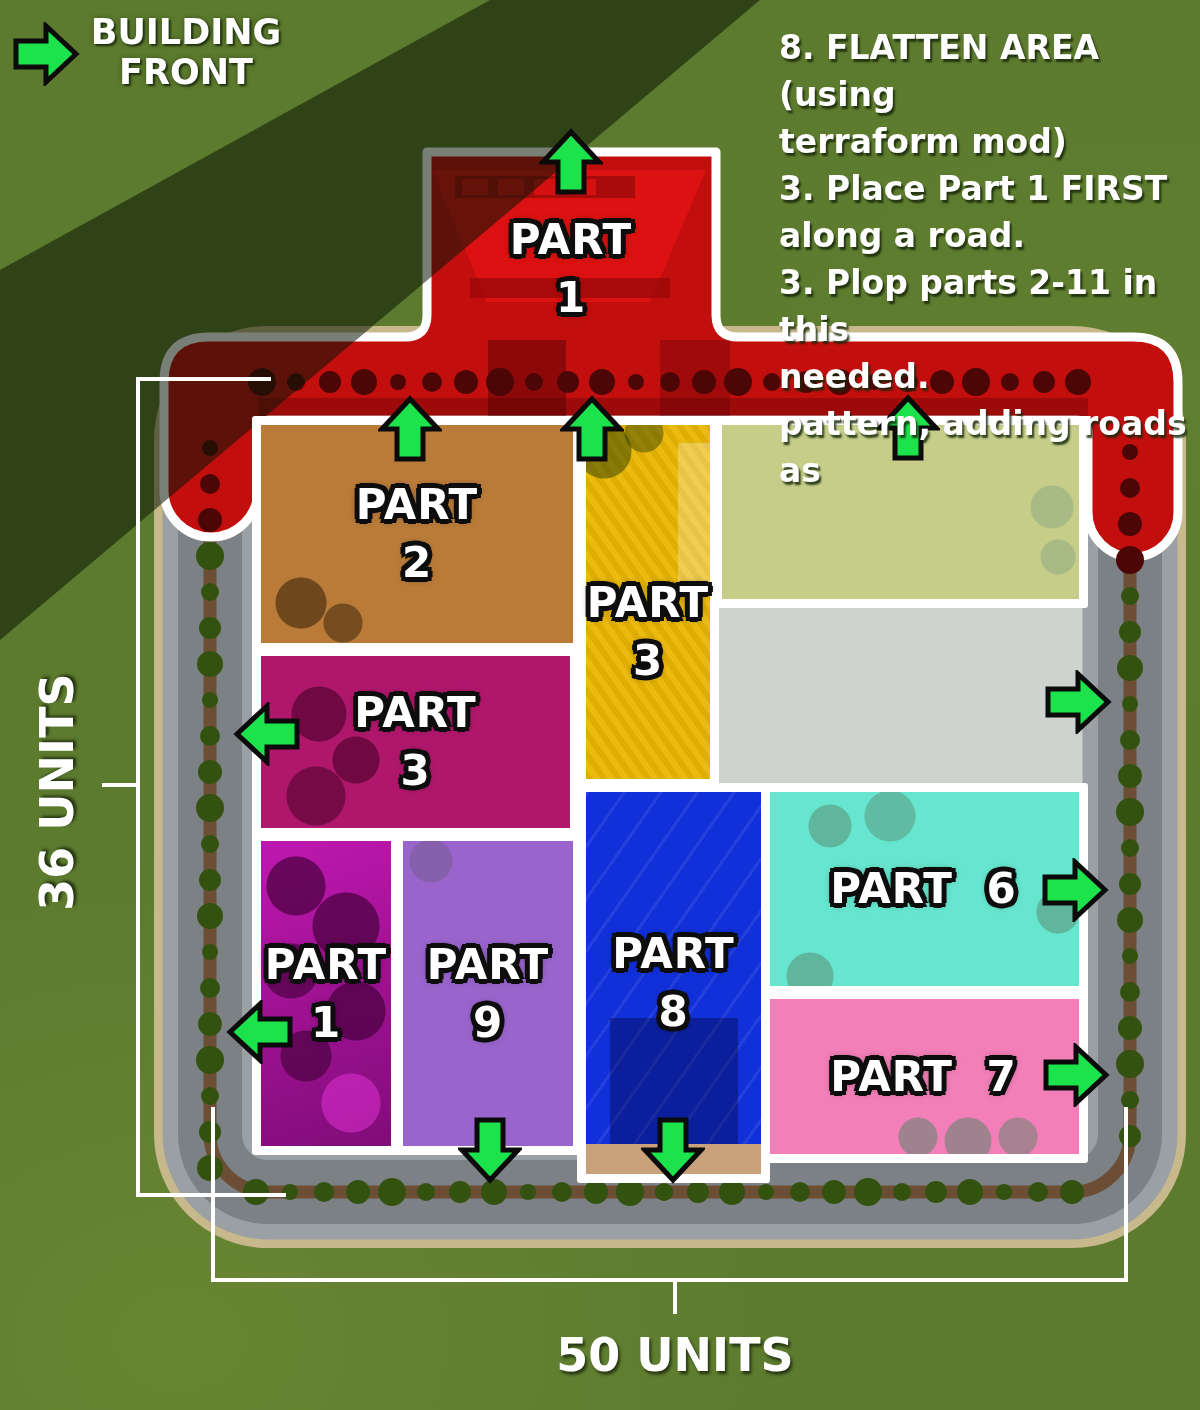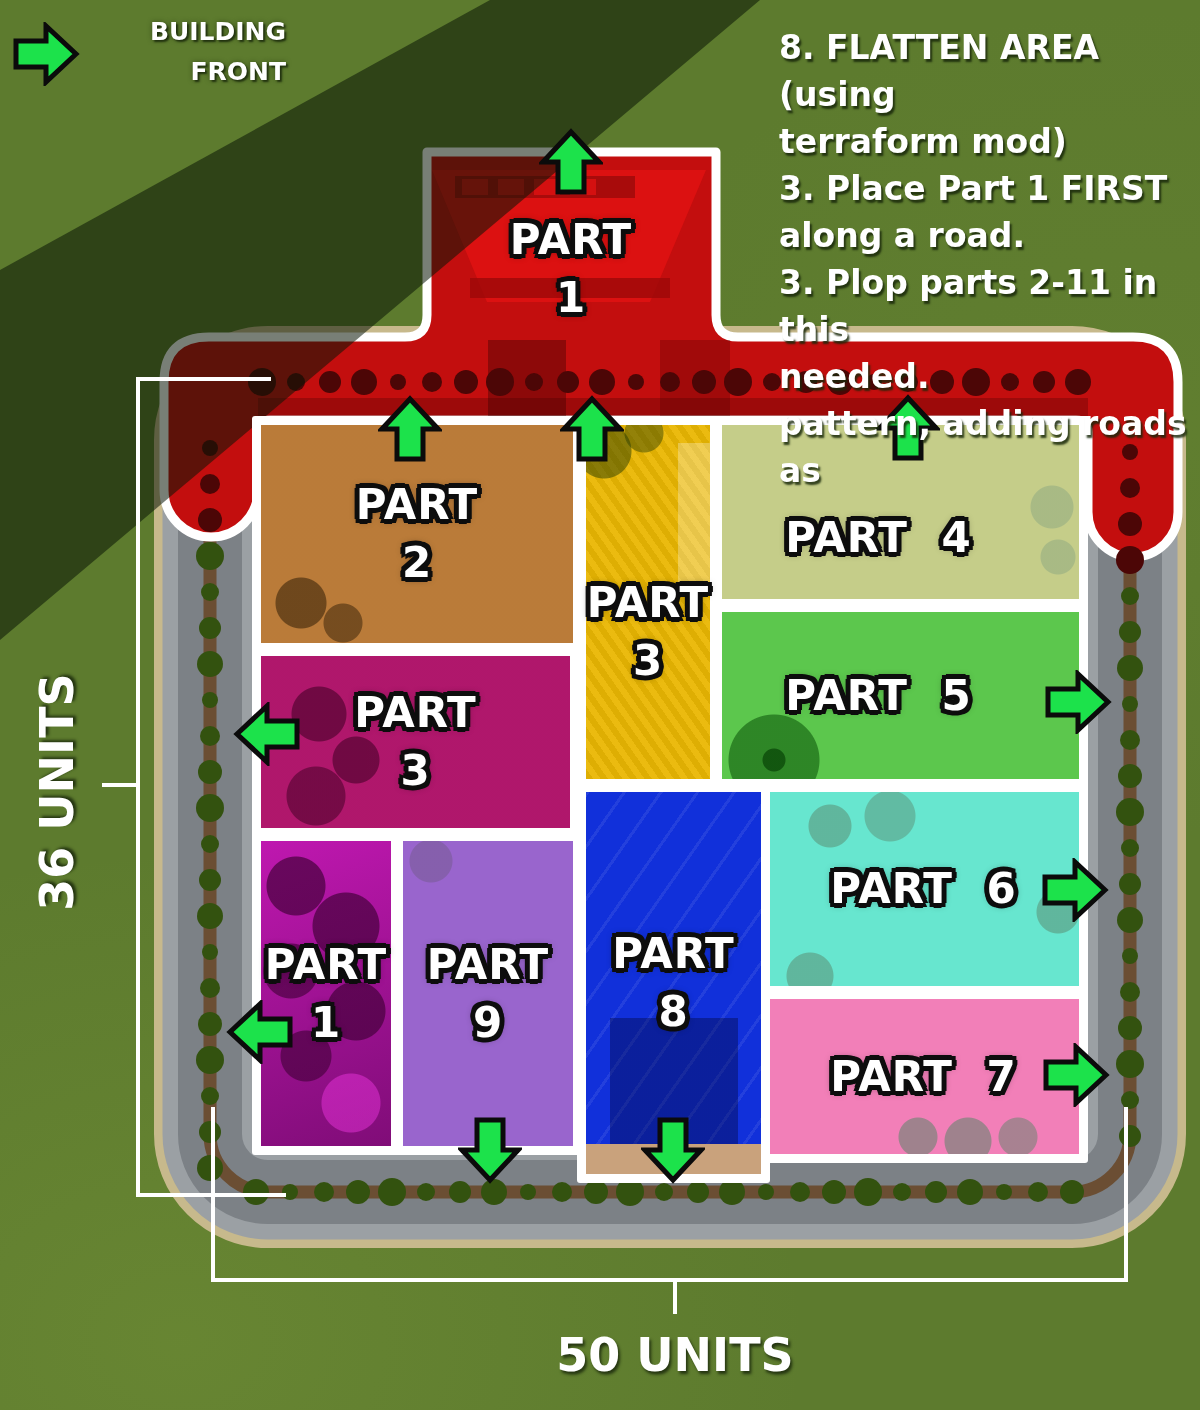--- a/index.html
+++ b/index.html
@@ -110,21 +110,21 @@
   .arrow.down  svg{transform:rotate(180deg);}
   .arrow.left  svg{transform:rotate(270deg);}
 
   
   .wline{position:absolute;background:#fff;z-index:7;}
   .dimtext{position:absolute;z-index:7;color:#fff;font-weight:bold;font-size:46px;
     text-align:center;text-shadow:2px 3px 3px rgba(22,36,10,.8);}
 
   
   #legend-label{position:absolute;left:86px;top:12px;width:200px;z-index:8;color:#fff;
-    font-weight:bold;font-size:25px;line-height:40px;text-align:right;
+    font-weight:bold;font-size:35px;line-height:40px;text-align:center;
     text-shadow:2px 2px 2px rgba(25,40,10,.85),0 0 5px rgba(25,40,10,.5);}
   #instructions{position:absolute;left:779px;top:24px;width:420px;z-index:8;color:#fff;
     font-weight:bold;font-size:33px;line-height:47px;
     text-shadow:2px 3px 2px rgba(25,40,10,.85);}
 </style>
 </head>
 <body>
 
 <div id="stage">
 
@@ -259,31 +259,20 @@
   </div>
   <div class="part" id="p3" style="background-color: rgb(234, 183, 3);">
     <div class="deco"></div>
     <div class="plabel stacked">
       <span>PART</span>
       <span>3</span>
     </div>
   </div>
   <div class="part" id="p4" style="background-color: rgb(207, 229, 29);">
     <div class="deco"></div>
-    <div class="plabel inline">
-      <span>PART</span>
-      <span>4</span>
-    </div>
-  </div>
-  <div class="part" id="p5" style="background-color: rgb(43, 212, 20);">
-    <div class="deco"></div>
-    <div class="plabel inline">
-      <span>PART</span>
-      <span>5</span>
-    </div>
   </div>
   <div class="part" id="p6" style="background-color: rgb(21, 217, 181);">
     <div class="deco"></div>
     <div class="plabel inline">
       <span>PART</span>
       <span>6</span>
     </div>
   </div>
   <div class="part" id="p7" style="background-color: #ec4899;">
     <div class="deco"></div>

